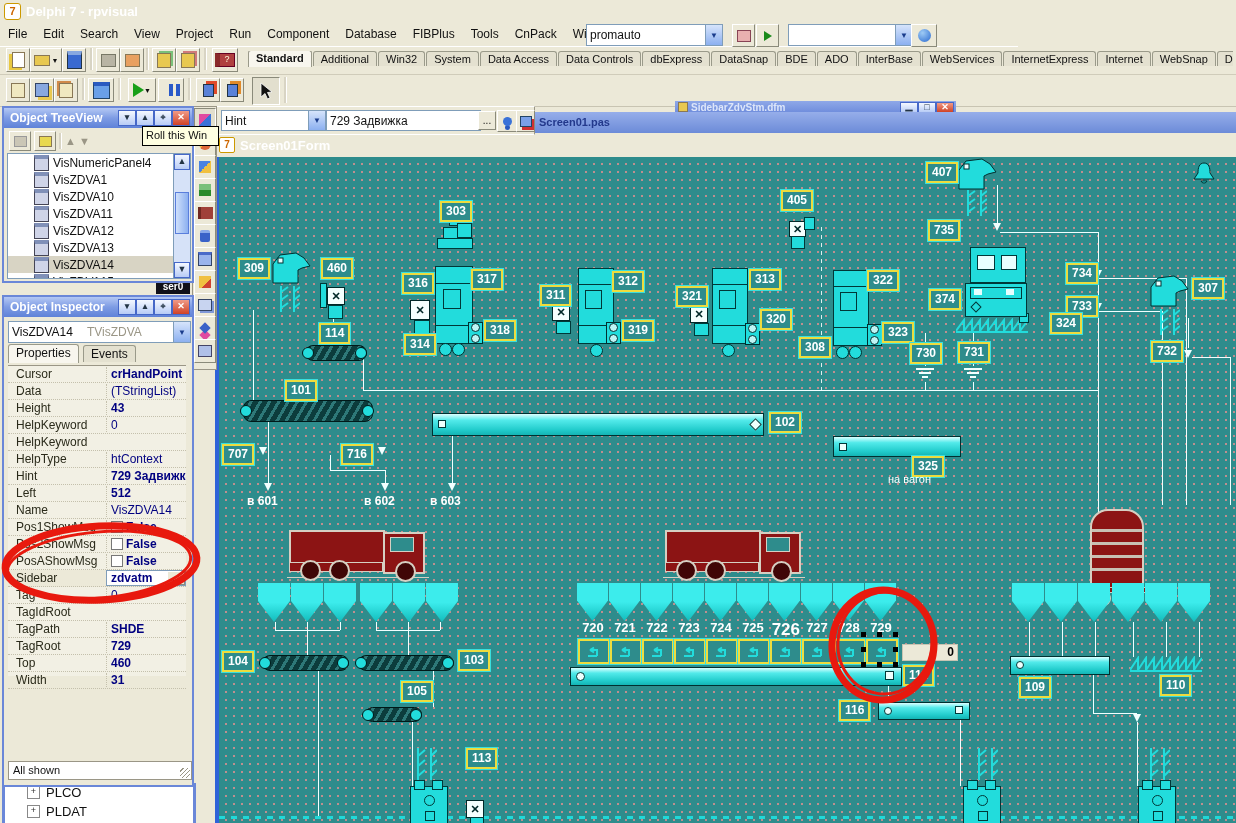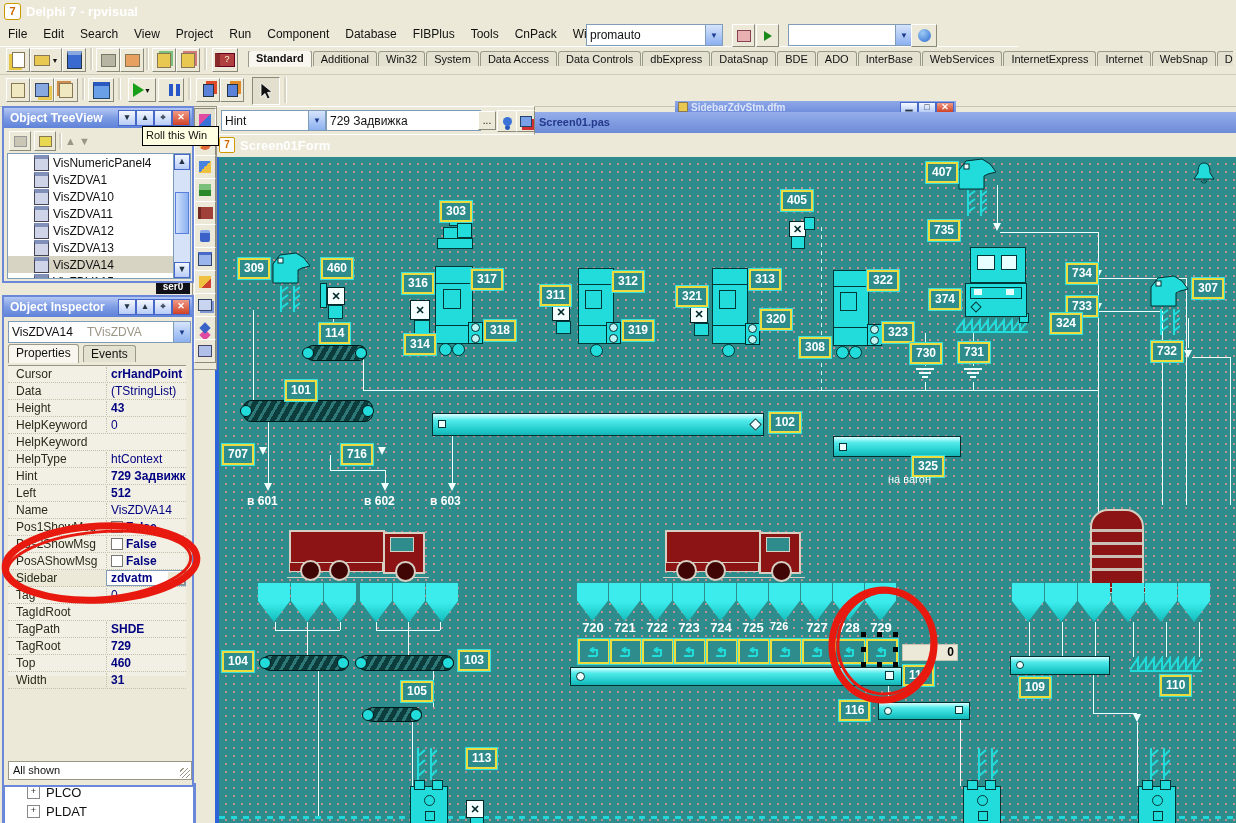--- a/index.html
+++ b/index.html
@@ -515,21 +515,21 @@
 <i class="a hopper" style="left:1112px;top:583px;width:32px;height:39px"></i>
 <i class="a hopper" style="left:1145px;top:583px;width:32px;height:39px"></i>
 <i class="a hopper" style="left:1178px;top:583px;width:32px;height:39px"></i>
 
 <span class="a wtext" style="left:578px;top:620px;width:30px;text-align:center;font-size:13px">720</span>
 <span class="a wtext" style="left:610px;top:620px;width:30px;text-align:center;font-size:13px">721</span>
 <span class="a wtext" style="left:642px;top:620px;width:30px;text-align:center;font-size:13px">722</span>
 <span class="a wtext" style="left:674px;top:620px;width:30px;text-align:center;font-size:13px">723</span>
 <span class="a wtext" style="left:706px;top:620px;width:30px;text-align:center;font-size:13px">724</span>
 <span class="a wtext" style="left:738px;top:620px;width:30px;text-align:center;font-size:13px">725</span>
-<span class="a wtext" style="left:770px;top:620px;width:30px;text-align:left;font-size:11px">726</span>
+<span class="a wtext" style="left:770px;top:620px;width:30px;text-align:right;font-size:17px">726</span>
 <span class="a wtext" style="left:802px;top:620px;width:30px;text-align:center;font-size:13px">727</span>
 <span class="a wtext" style="left:834px;top:620px;width:30px;text-align:center;font-size:13px">728</span>
 <span class="a wtext" style="left:866px;top:620px;width:30px;text-align:center;font-size:13px">729</span>
 <div class="a gatebtn" style="left:578px;top:639px">
     <svg width="16" height="12">
       <path d="M2 10 H11 M11 10 V4 H4 M4 4 L8 1.5 M4 4 L8 6.5" stroke="#22dcdc" stroke-width="2" fill="none"></path>
     </svg>
   </div>
 <div class="a gatebtn" style="left:610px;top:639px">
     <svg width="16" height="12">

